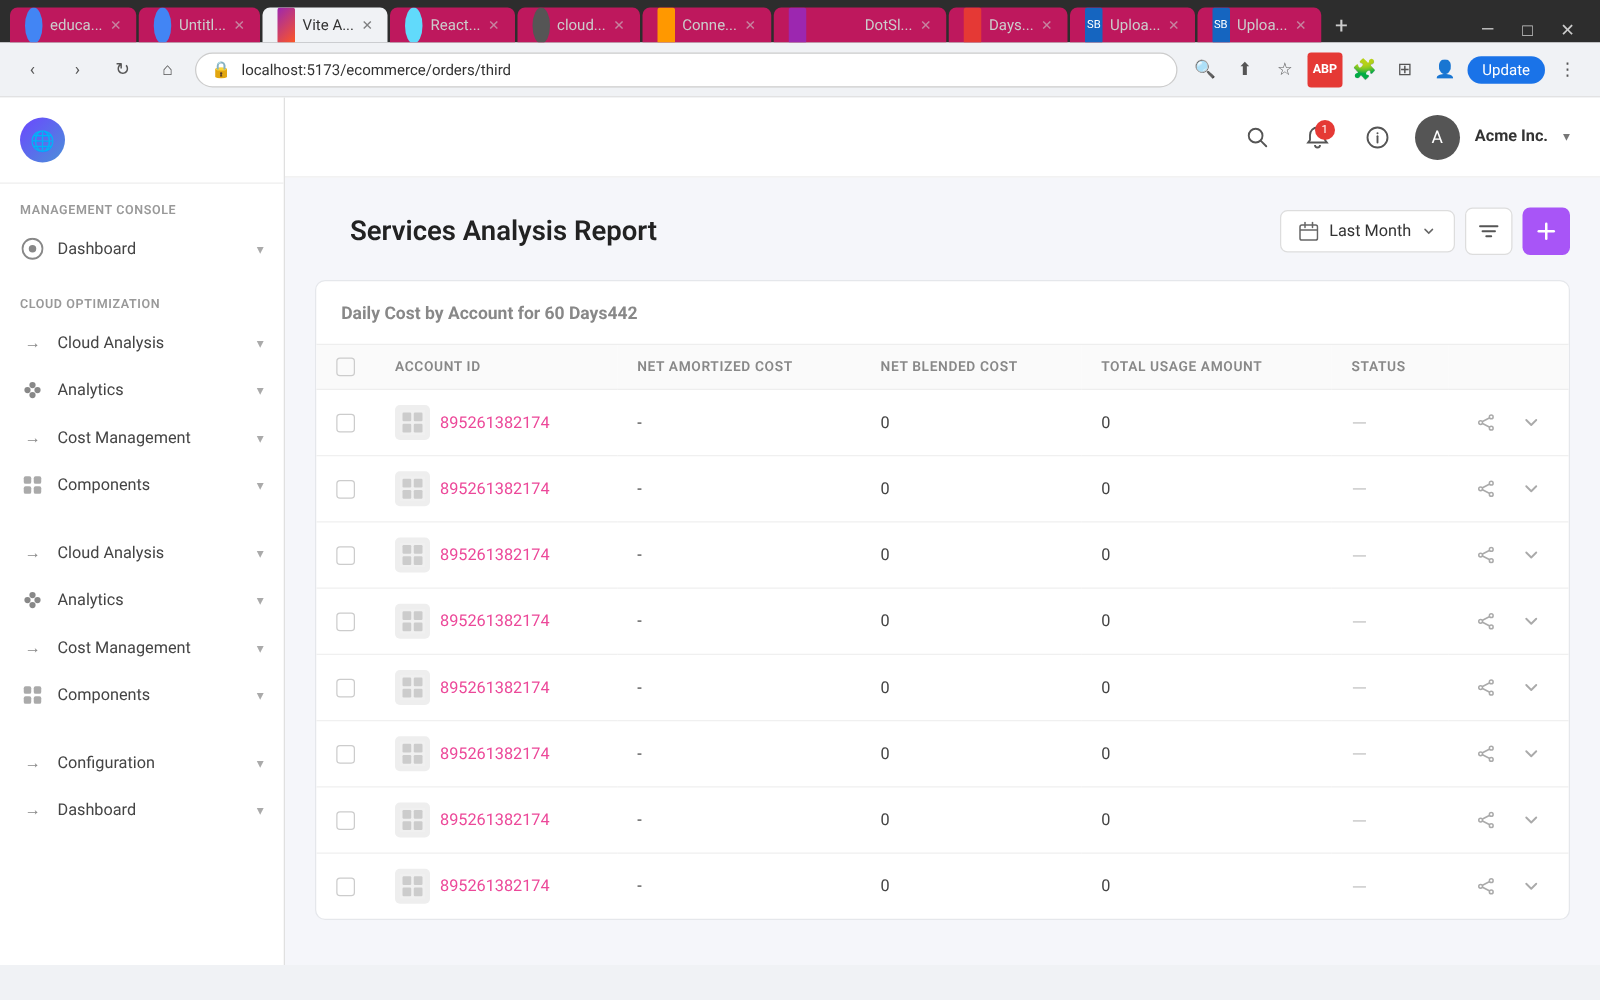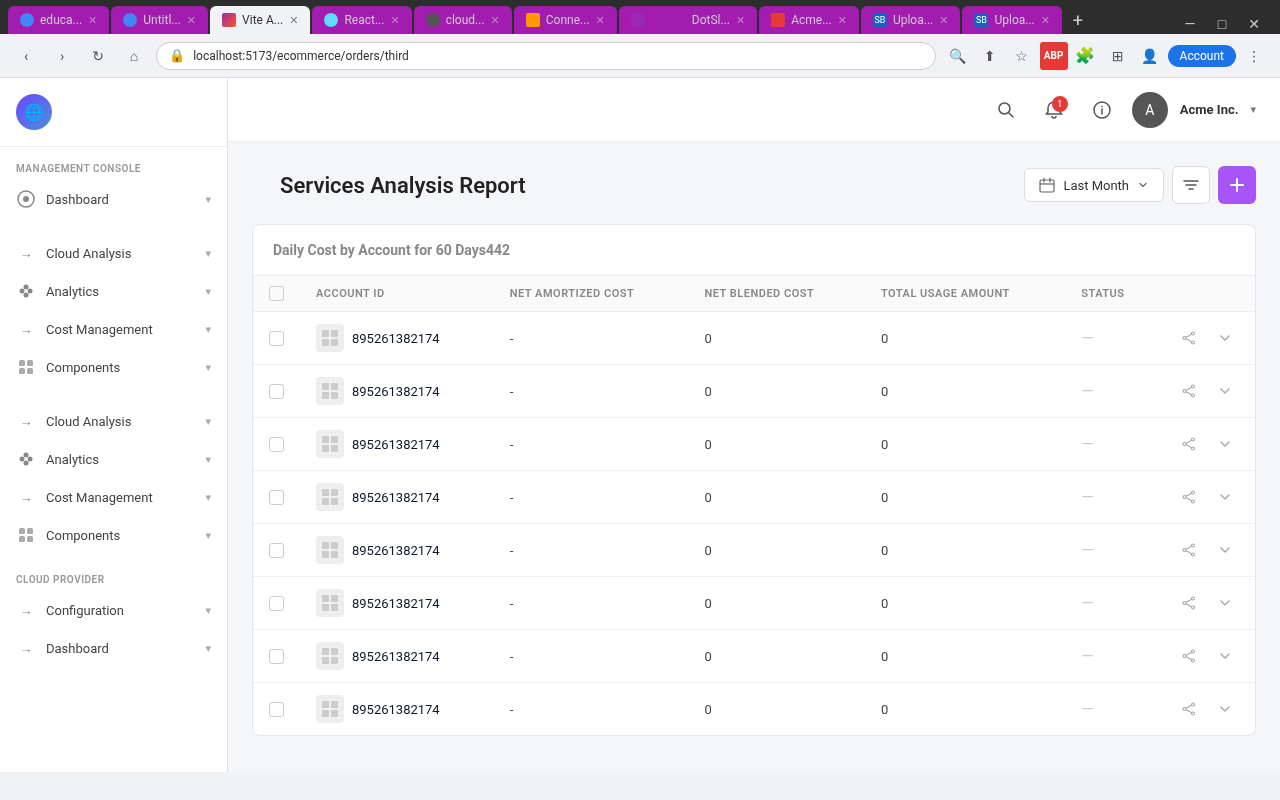--- a/index.html
+++ b/index.html
@@ -1,20 +1,20 @@
 <!DOCTYPE html>
 <html><head>
   <meta charset="utf-8">
   <style>
     * { box-sizing: border-box; margin: 0; padding: 0; }
     body { font-family: -apple-system, BlinkMacSystemFont, 'Segoe UI', Roboto, sans-serif; background: #f0f2f5; font-size: 13px; color: #333; }
     .tab-bar { background: #2d2d2d; height: 34px; display: flex; align-items: flex-end; padding: 0 8px; gap: 2px; overflow: hidden; }
-    .tab { height: 28px; padding: 0 12px; border-radius: 6px 6px 0 0; display: flex; align-items: center; gap: 6px; font-size: 12px; color: #ccc; cursor: pointer; white-space: nowrap; max-width: 150px; overflow: hidden; background: #a21caf; }
+    .tab { height: 28px; padding: 0 12px; border-radius: 6px 6px 0 0; display: flex; align-items: center; gap: 6px; font-size: 12px; color: #ccc; cursor: pointer; white-space: nowrap; max-width: 150px; overflow: hidden; background: #be185d; }
     .tab.active { background: #f0f2f5; color: #333; }
-    .tab-favicon { width: 14px; height: 14px; border-radius: 2px; flex-shrink: 0; }
+    .tab-favicon { width: 14px; height: 29px; border-radius: 2px; flex-shrink: 0; }
     .tab-close { margin-left: auto; opacity: 0.6; font-size: 11px; }
     .tab-add { width: 28px; height: 28px; display: flex; align-items: center; justify-content: center; color: #ccc; font-size: 18px; cursor: pointer; }
     .nav-bar { background: #f0f2f5; height: 44px; display: flex; align-items: center; padding: 0 12px; gap: 8px; border-bottom: 1px solid #ddd; }
     .nav-btn { width: 28px; height: 28px; border-radius: 50%; display: flex; align-items: center; justify-content: center; color: #555; cursor: pointer; font-size: 14px; }
     .address-bar { flex: 1; height: 28px; background: white; border: 1px solid #ccc; border-radius: 14px; padding: 0 12px; display: flex; align-items: center; gap: 8px; font-size: 12px; color: #333; }
     .nav-icons { display: flex; gap: 4px; align-items: center; }
     .nav-icon { width: 28px; height: 28px; display: flex; align-items: center; justify-content: center; color: #555; cursor: pointer; font-size: 14px; border-radius: 4px; }
     .update-btn { background: #1a73e8; color: white; border-radius: 14px; padding: 4px 12px; font-size: 12px; cursor: pointer; }
 
     
@@ -57,21 +57,21 @@
     .table-title { font-size: 15px; font-weight: 700; color: #222; }
     .table-title span { color: #888; font-size: 14px; }
     .data-table { width: 100%; border-collapse: collapse; }
     .data-table th { padding: 10px 16px; text-align: left; font-size: 11px; font-weight: 600; color: #888; text-transform: uppercase; letter-spacing: 0.5px; background: #fafafa; border-bottom: 1px solid #eee; }
     .data-table td { padding: 12px 16px; border-bottom: 1px solid #f0f0f0; font-size: 13px; color: #444; vertical-align: middle; }
     .data-table tr:last-child td { border-bottom: none; }
     .checkbox-cell { width: 40px; }
     .checkbox { width: 15px; height: 15px; border: 1.5px solid #ccc; border-radius: 3px; cursor: pointer; }
     .account-cell { display: flex; align-items: center; gap: 8px; }
     .account-img { width: 28px; height: 28px; background: #eee; border-radius: 4px; display: flex; align-items: center; justify-content: center; font-size: 10px; color: #888; overflow: hidden; }
-    .account-link { color: #0f172a; text-decoration: none; font-size: 13px; }
+    .account-link { color: #ec4899; text-decoration: none; font-size: 13px; }
     .value-green { color: #16a34a; }
     .value-dash { color: #aaa; }
     .status-dash { color: #ccc; font-size: 16px; }
     .row-actions { display: flex; align-items: center; gap: 8px; justify-content: flex-end; }
     .row-action-btn { width: 28px; height: 28px; display: flex; align-items: center; justify-content: center; cursor: pointer; color: #aaa; font-size: 14px; border-radius: 4px; }
     .col-actions { width: 80px; }
   </style>
 </head>
 <body>
 
@@ -106,21 +106,21 @@
     <span style="font-size:12px;">Conne...</span>
     <span class="tab-close">✕</span>
   </div>
   <div class="tab">
     <div class="tab-favicon" style="background:#9c27b0;border-radius:2px;"></div>
     <span style="font-size:12px;padding-left:41px;">DotSl...</span>
     <span class="tab-close">✕</span>
   </div>
   <div class="tab">
     <div class="tab-favicon" style="background:#e53935;border-radius:2px;"></div>
-    <span style="font-size:12px;">Acme...</span>
+    <span style="font-size:12px;">Days...</span>
     <span class="tab-close">✕</span>
   </div>
   <div class="tab">
     <div class="tab-favicon" style="background:#1565c0;border-radius:2px;font-size:9px;color:white;display:flex;align-items:center;justify-content:center;">SB</div>
     <span style="font-size:12px;">Uploa...</span>
     <span class="tab-close">✕</span>
   </div>
   <div class="tab">
     <div class="tab-favicon" style="background:#1565c0;border-radius:2px;font-size:9px;color:white;display:flex;align-items:center;justify-content:center;">SB</div>
     <span style="font-size:12px;">Uploa...</span>
@@ -145,21 +145,21 @@
     <span>localhost:5173/ecommerce/orders/third</span>
   </div>
   <div class="nav-icons">
     <div class="nav-icon">🔍</div>
     <div class="nav-icon">⬆</div>
     <div class="nav-icon">☆</div>
     <div class="nav-icon" style="background:#e53935;color:white;border-radius:3px;font-size:10px;font-weight:bold;padding:2px 4px;">ABP</div>
     <div class="nav-icon" style="font-size:16px;">🧩</div>
     <div class="nav-icon">⊞</div>
     <div class="nav-icon">👤</div>
-    <div class="update-btn">Account</div>
+    <div class="update-btn">Update</div>
     <div class="nav-icon">⋮</div>
   </div>
 </div>
 
 <div class="app">
 
   <div class="sidebar">
     <div class="sidebar-logo">
       <div class="logo-circle">🌐</div>
     </div>
@@ -172,20 +172,21 @@
               <circle cx="9" cy="9" r="8" stroke="#888" stroke-width="1.5"></circle>
               <circle cx="9" cy="9" r="3" fill="#888"></circle>
             </svg>
         </div>
         <span class="sidebar-item-label">Dashboard</span>
         <span class="sidebar-chevron">▾</span>
       </div>
     </div>
 
     <div class="sidebar-section">
+      <div class="sidebar-section-label">CLOUD OPTIMIZATION</div>
       <div class="sidebar-item">
         <div class="sidebar-item-icon arrow-icon">→</div>
         <span class="sidebar-item-label">Cloud Analysis</span>
         <span class="sidebar-chevron">▾</span>
       </div>
       <div class="sidebar-item">
         <div class="sidebar-item-icon">
           <svg width="18" height="18" viewBox="0 0 18 18">
               <circle cx="5" cy="9" r="2.5" fill="#888"></circle>
               <circle cx="13" cy="9" r="2.5" fill="#888"></circle>
@@ -246,21 +247,20 @@
               <rect x="2" y="10" width="6" height="6" rx="1.5" fill="#aaa"></rect>
               <rect x="10" y="10" width="6" height="6" rx="1.5" fill="#aaa"></rect>
             </svg>
         </div>
         <span class="sidebar-item-label">Components</span>
         <span class="sidebar-chevron">▾</span>
       </div>
     </div>
 
     <div class="sidebar-section">
-      <div class="sidebar-section-label">CLOUD PROVIDER</div>
       <div class="sidebar-item">
         <div class="sidebar-item-icon arrow-icon">→</div>
         <span class="sidebar-item-label">Configuration</span>
         <span class="sidebar-chevron">▾</span>
       </div>
       <div class="sidebar-item">
         <div class="sidebar-item-icon arrow-icon">→</div>
         <span class="sidebar-item-label">Dashboard</span>
         <span class="sidebar-chevron">▾</span>
       </div>

